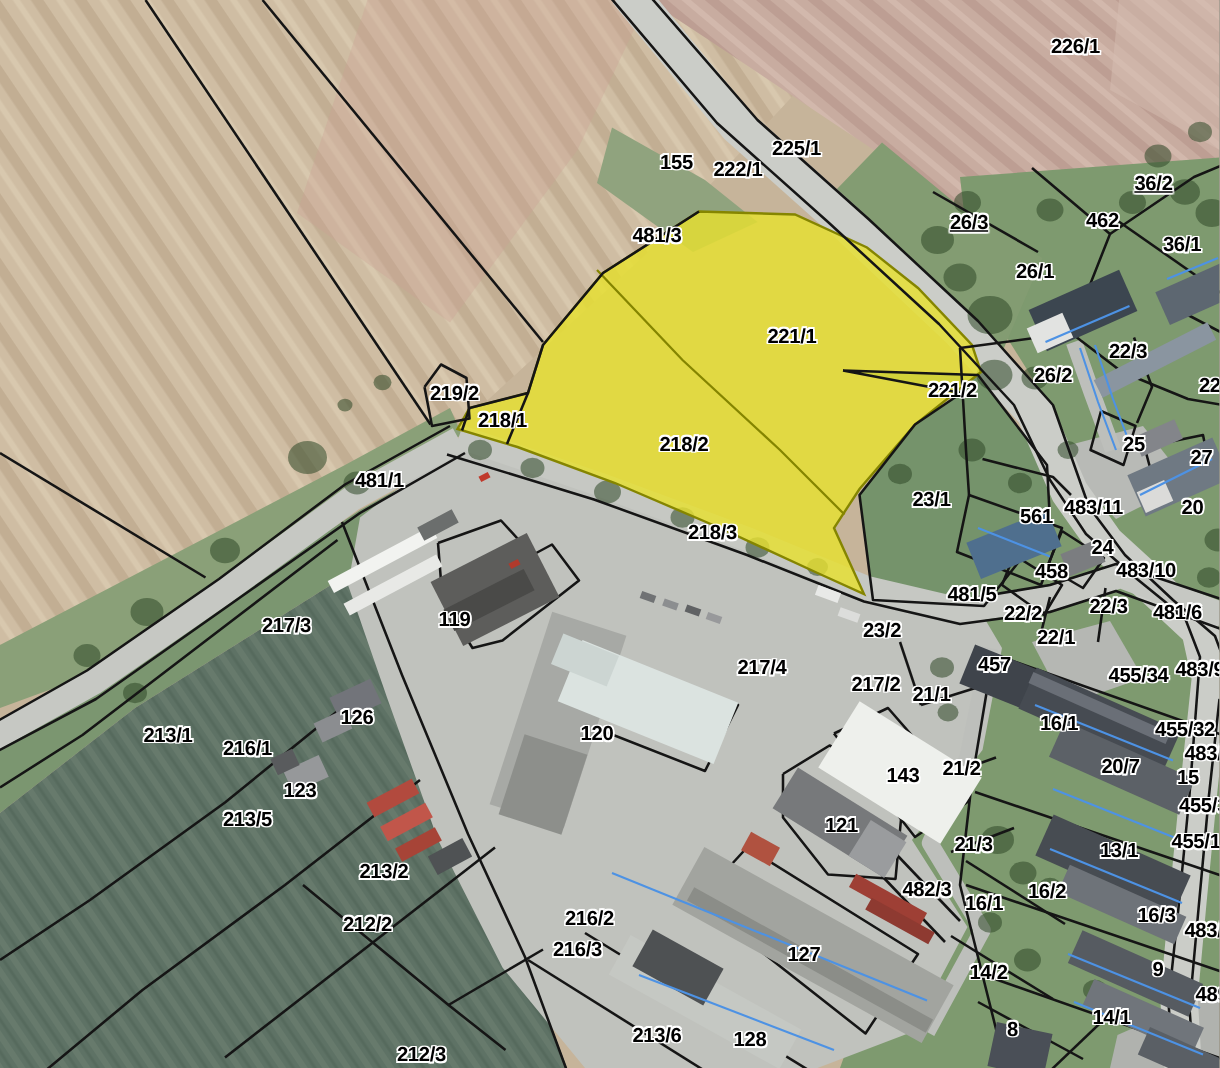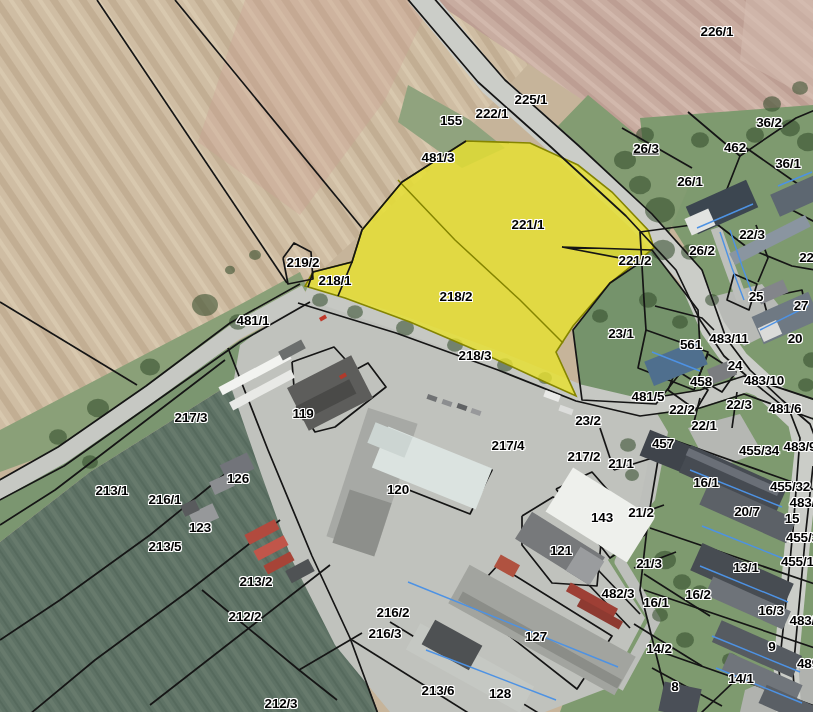--- a/index.html
+++ b/index.html
@@ -233,24 +233,24 @@
         <polyline points="700,566 788,602" fill="none" stroke="#4d92e4" stroke-width="1.4"></polyline>
         <polyline points="712,636 800,672" fill="none" stroke="#4d92e4" stroke-width="1.4"></polyline>
         <polyline points="716,668 802,703" fill="none" stroke="#4d92e4" stroke-width="1.4"></polyline>
         <polyline points="408,582 618,667" fill="none" stroke="#4d92e4" stroke-width="1.4"></polyline>
         <polyline points="426,650 556,700" fill="none" stroke="#4d92e4" stroke-width="1.4"></polyline>
         <polyline points="778,186 812,172" fill="none" stroke="#4d92e4" stroke-width="1.4"></polyline>
       </g>
   </svg>
   <div id="labels">
       <div class="lbl" style="left: 717px; top: 31px;">226/1</div>
-      <div class="lbl" style="left: 451px; top: 120px;">155</div>
+      <div class="lbl" style="left: 451px; top: 108px;">155</div>
       <div class="lbl" style="left: 492px; top: 113px;">222/1</div>
       <div class="lbl" style="left: 531px; top: 99px;">225/1</div>
-      <div class="lbl" style="left: 769px; top: 122px;">36/2</div>
+      <div class="lbl" style="left: 769px; top: 122px; text-decoration: underline;">36/2</div>
       <div class="lbl" style="left: 646px; top: 148px; text-decoration: underline;">26/3</div>
       <div class="lbl" style="left: 735px; top: 147px;">462</div>
       <div class="lbl" style="left: 788px; top: 163px;">36/1</div>
       <div class="lbl" style="left: 438px; top: 157px;">481/3</div>
       <div class="lbl" style="left: 690px; top: 181px;">26/1</div>
       <div class="lbl" style="left: 528px; top: 224px;">221/1</div>
       <div class="lbl" style="left: 752px; top: 234px;">22/3</div>
       <div class="lbl" style="left: 702px; top: 250px;">26/2</div>
       <div class="lbl" style="left: 303px; top: 262px;">219/2</div>
       <div class="lbl" style="left: 635px; top: 260px;">221/2</div>

